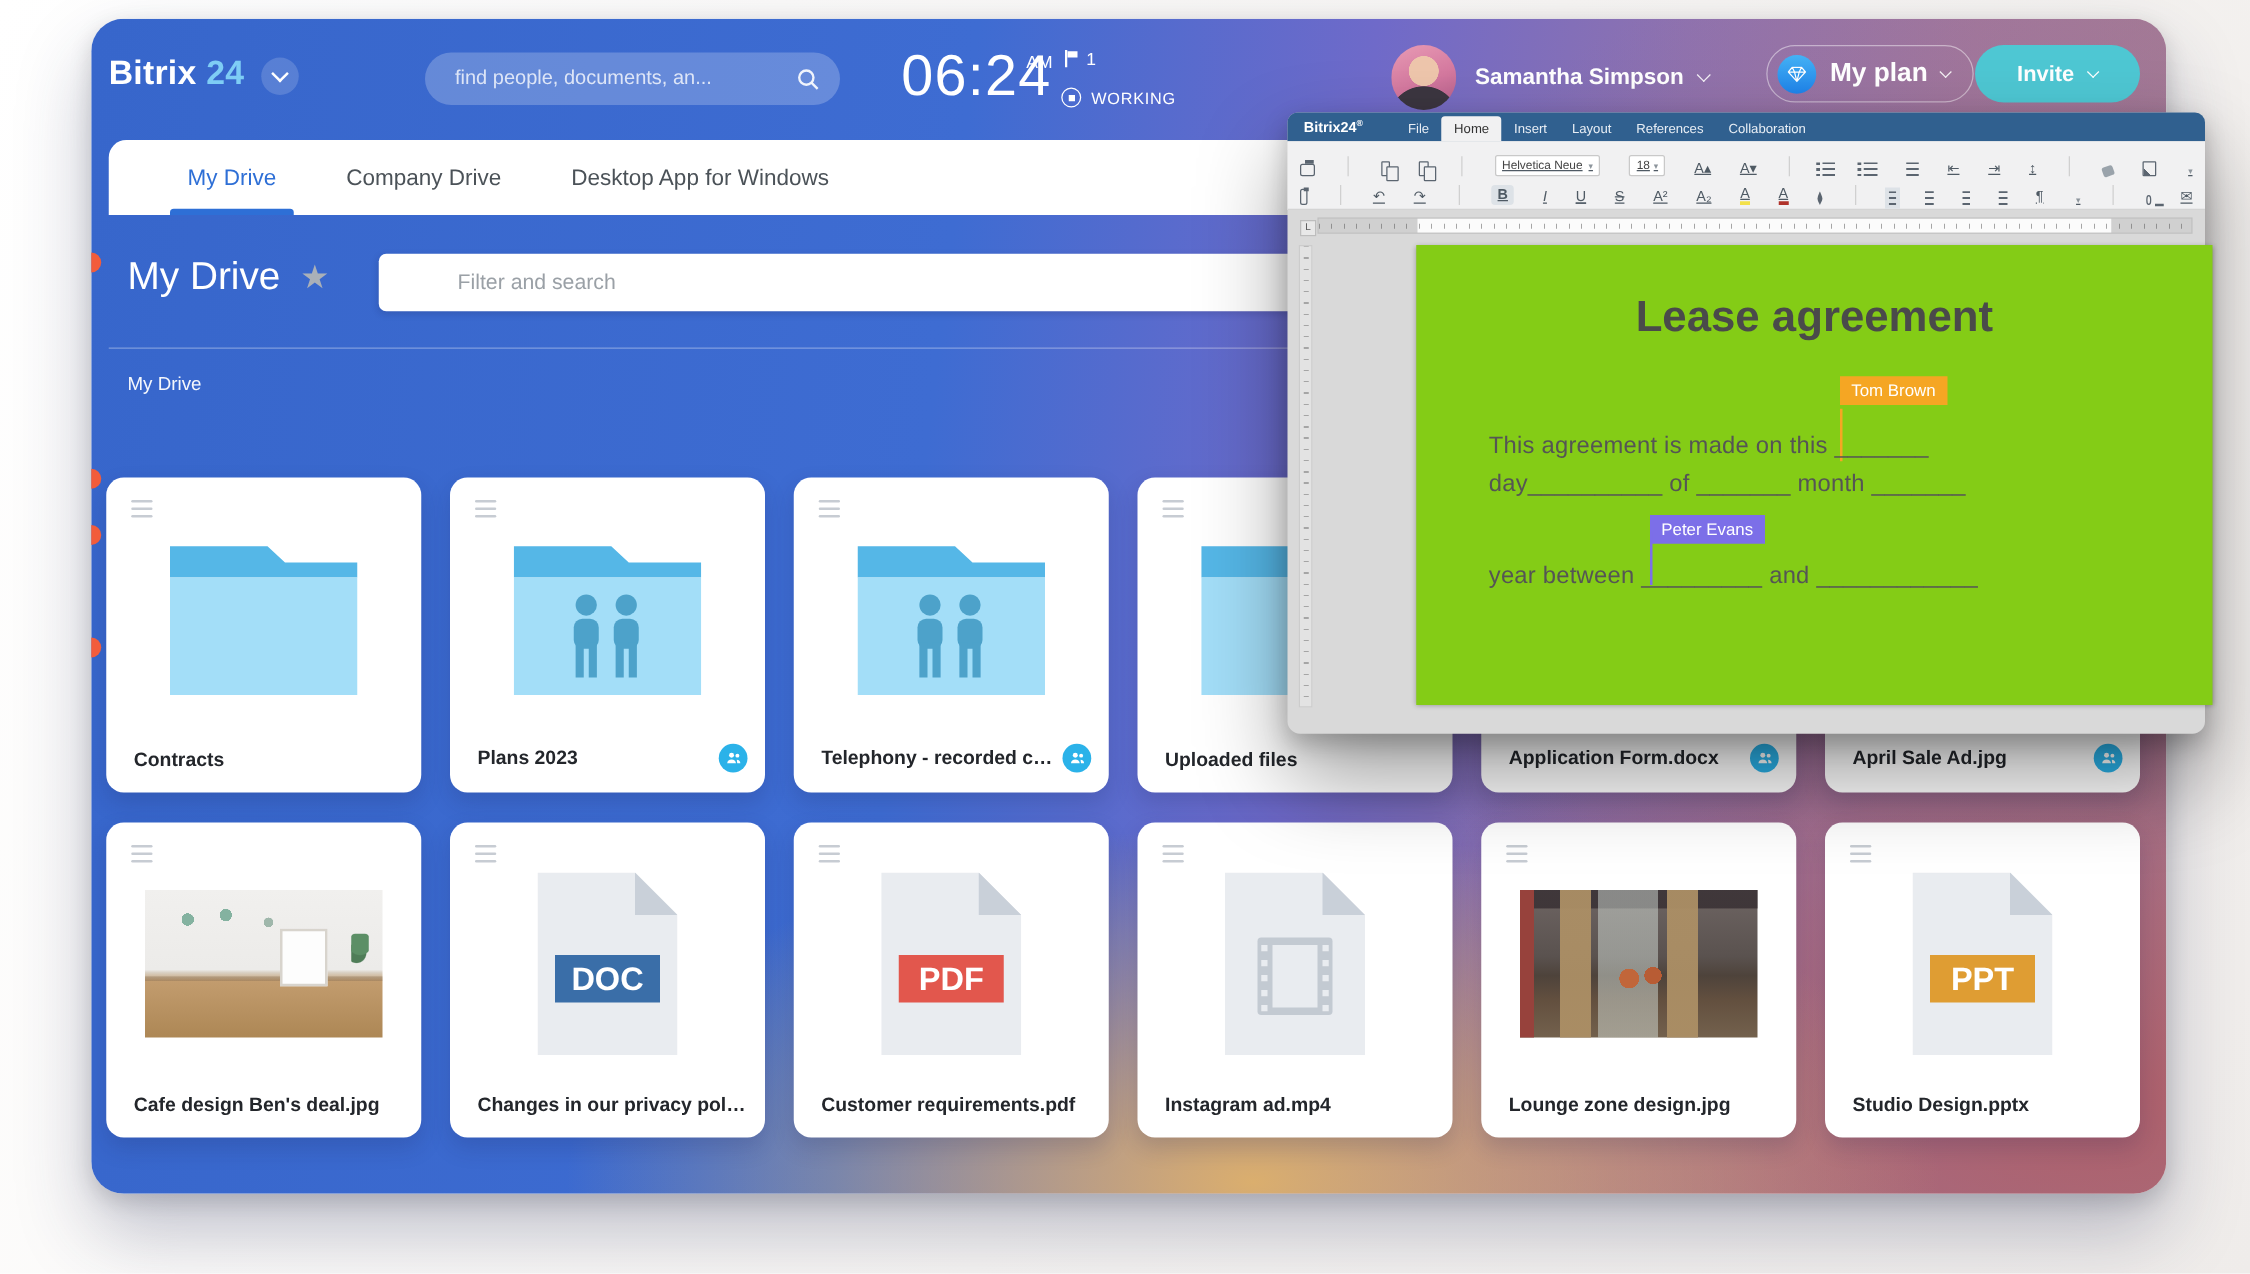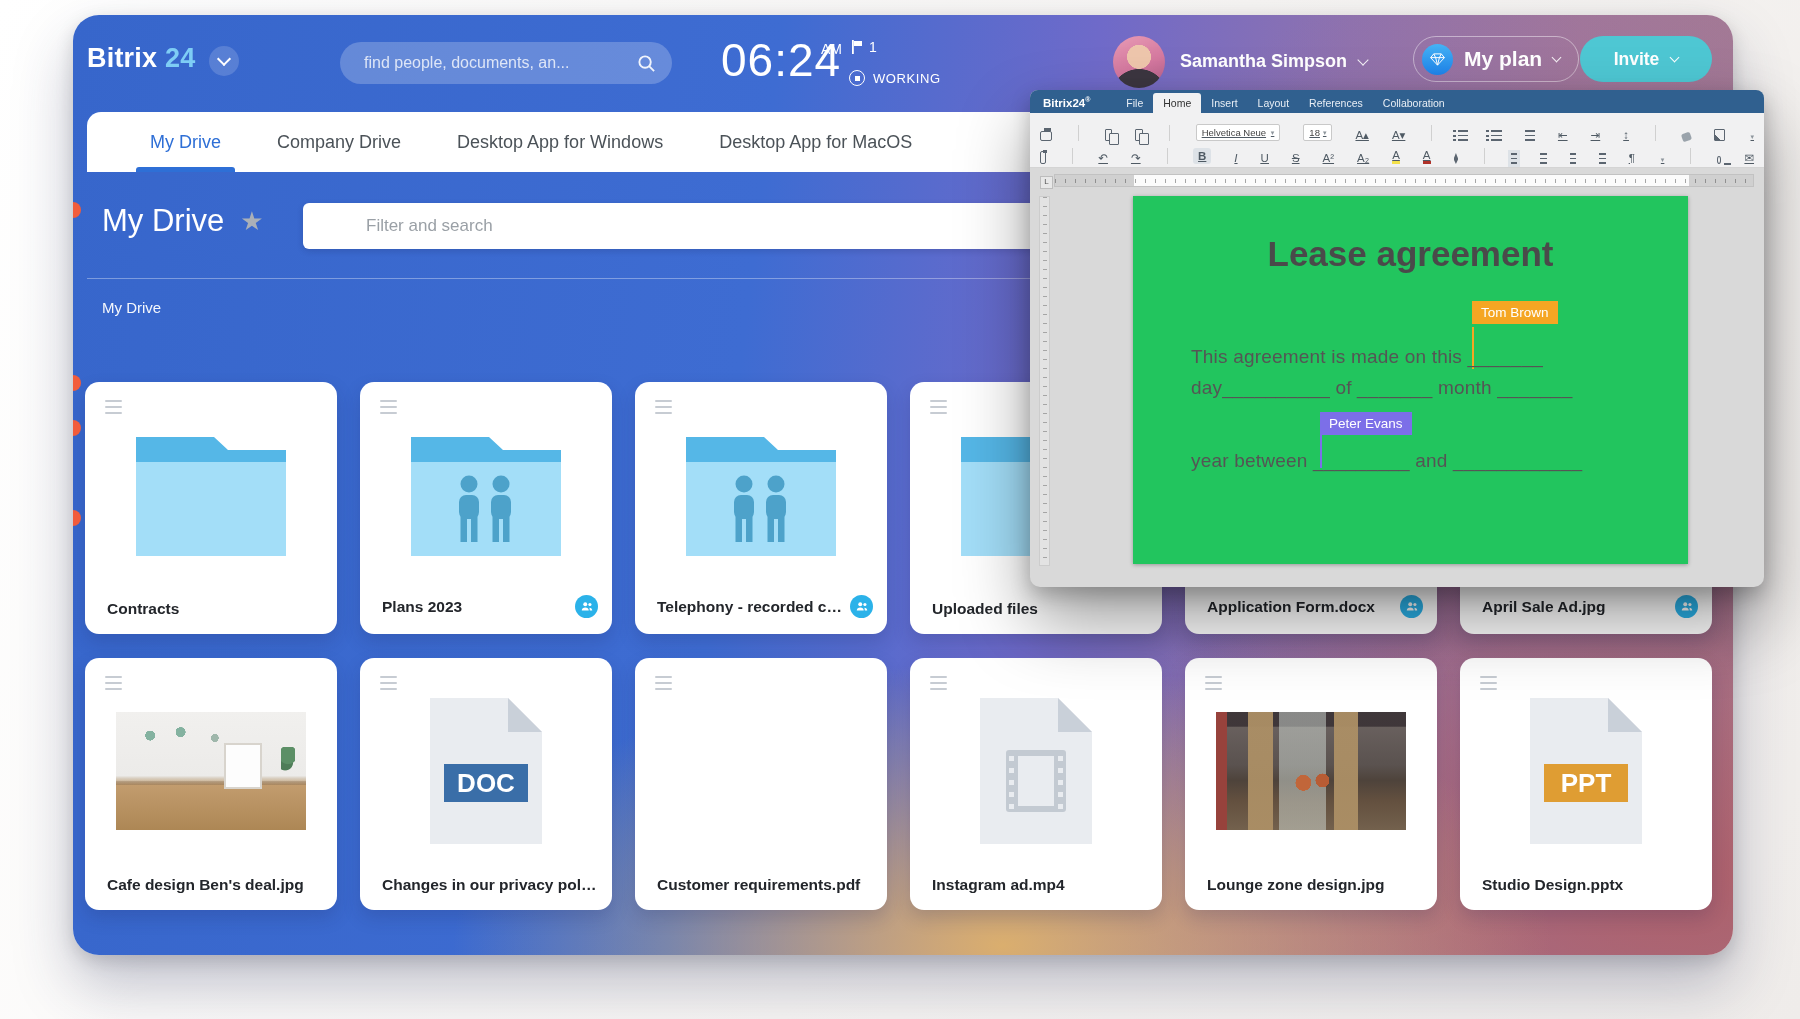--- a/index.html
+++ b/index.html
@@ -124,21 +124,21 @@
   .i-al{width:15px;height:11px;background:repeating-linear-gradient(180deg,#5b6570 0 1.6px,rgba(0,0,0,0) 1.6px 4.6px);}
   .i-al.on{outline:3px solid #dde2e7;background-color:#dde2e7;}
   .i-key{width:6px;height:6px;border:1.5px solid #5b6570;border-radius:50%;margin-top:2px;}
   .i-key::before{content:"";position:absolute;left:6px;top:6px;width:7px;height:1.5px;background:#5b6570;}
   .ed-ruler{position:absolute;left:24px;right:10px;top:84px;height:13px;background:#d0d0d0;border:1px solid #c2c2c2;box-sizing:border-box;}
   .ruler-page{position:absolute;left:79px;width:555px;top:0;bottom:0;background:#fbfbfb;}
   .ruler-ticks{position:absolute;inset:0;background:repeating-linear-gradient(90deg,rgba(80,80,80,.5) 0 1px,rgba(0,0,0,0) 1px 10px) 0 60%/100% 4px no-repeat;}
   .tabstop{position:absolute;left:10px;top:86px;width:11px;height:11px;background:#e8e8e8;border:1px solid #bdbdbd;font-size:8px;color:#555;line-height:10px;text-align:center;}
   .ed-vruler{position:absolute;left:9px;top:106px;width:11px;height:370px;background:#e3e3e3;border:1px solid #cccccc;box-sizing:border-box;
     background-image:repeating-linear-gradient(180deg,rgba(90,90,90,.45) 0 1px,rgba(0,0,0,0) 1px 9px);background-size:45% 100%;background-position:60% 0;background-repeat:no-repeat;}
-  .ed-page{position:absolute;left:103px;top:106px;width:555px;height:368px;background:#22c55e;box-shadow:0 1px 4px rgba(0,0,0,.3);}
+  .ed-page{position:absolute;left:103px;top:106px;width:637px;height:368px;background:#84cc16;box-shadow:0 1px 4px rgba(0,0,0,.3);}
   .doc-title{position:absolute;left:0;right:0;top:38px;text-align:center;font-size:35px;font-weight:bold;color:#4a4a4a;}
   .doc-line{position:absolute;left:58px;right:30px;font-size:19px;color:#555;letter-spacing:.2px;}
   .collab-tag{position:absolute;color:#fff;font-size:13.5px;padding:4px 9px;white-space:nowrap;}
   .tag-tom{left:339px;top:105px;background:var(--tom_brown,#f5a623);}
   .tag-peter{left:187px;top:216px;background:var(--peter_evans,#7c6fe8);}
   .caret-line{position:absolute;width:1.6px;}
   .caret-tom{left:339px;top:131px;height:42px;background:var(--tom_brown,#f5a623);}
   .caret-peter{left:187px;top:230px;height:42px;background:var(--peter_evans,#7c6fe8);}
 </style>
 </head>
@@ -198,21 +198,20 @@
       <div class="invite-btn">
         <span>Invite</span>
         <span class="chev"></span>
       </div>
     </div>
 
     <div class="tabbar">
       <div class="tab active">My Drive</div>
       <div class="tab">Company Drive</div>
       <div class="tab">Desktop App for Windows</div>
-      <div class="tab">Desktop App for MacOS</div>
     </div>
 
     <div class="drive-title">
       <span>My Drive</span>
         <span class="star">★</span>
     </div>
 
     <div class="filter">
       <input placeholder="Filter and search" style="">
     </div>
@@ -402,20 +401,28 @@
        <span class="card-name">Changes in our privacy poli...</span>
 
      </div>
         </div>
         <div class="card">
           <span class="card-menu">
             <i></i>
             <i></i>
             <i></i>
           </span>
+     <div class="card-icon">
+            <svg viewBox="0 0 112 146" width="112" height="146">
+      <path d="M0 0 H78 L112 34 V146 H0 Z" fill="#e9ecf0"></path>
+      <path d="M78 0 L112 34 H78 Z" fill="#c9d0d9"></path>
+              <rect x="14" y="66" width="84" height="38" fill="var(--pdf_badge)"></rect>
+        <text x="56" y="94" text-anchor="middle" font-size="26" font-weight="bold" fill="#fff" font-family="Liberation Sans,sans-serif">PDF</text>
+            </svg>
+          </div>
      <div class="card-foot">
        <span class="card-name">Customer requirements.pdf</span>
 
      </div>
         </div>
         <div class="card">
           <span class="card-menu">
             <i></i>
             <i></i>
             <i></i>

